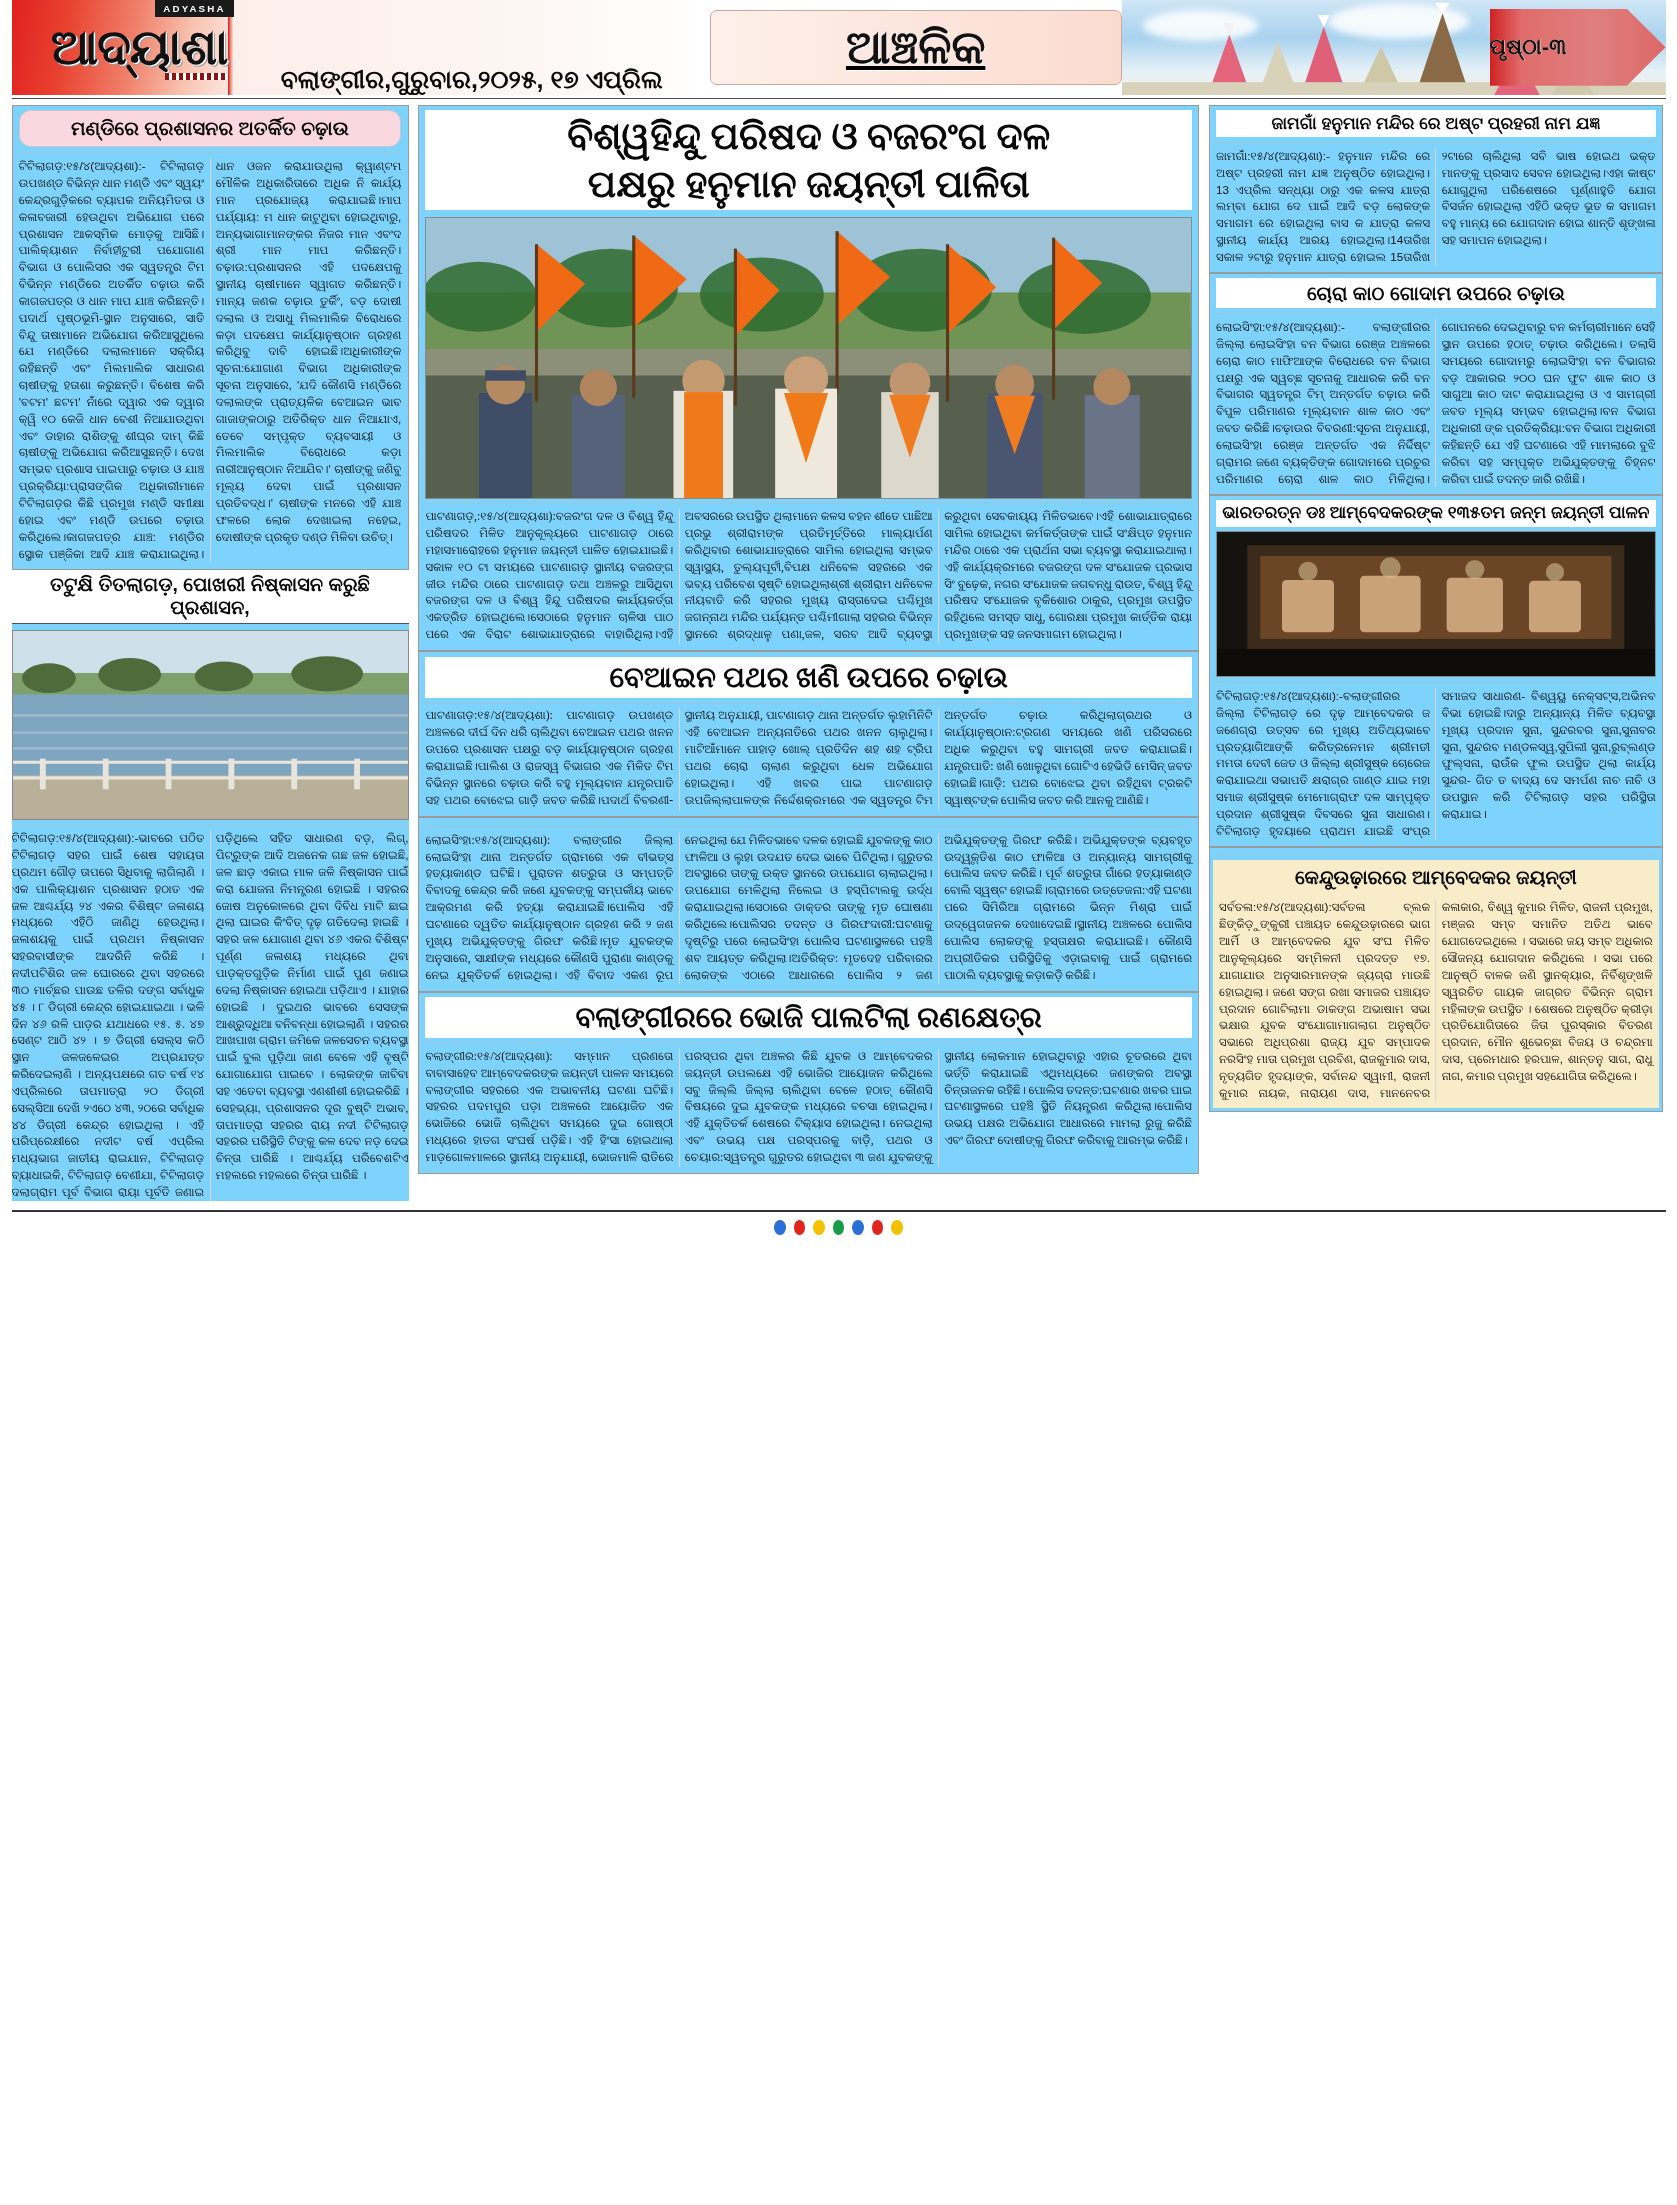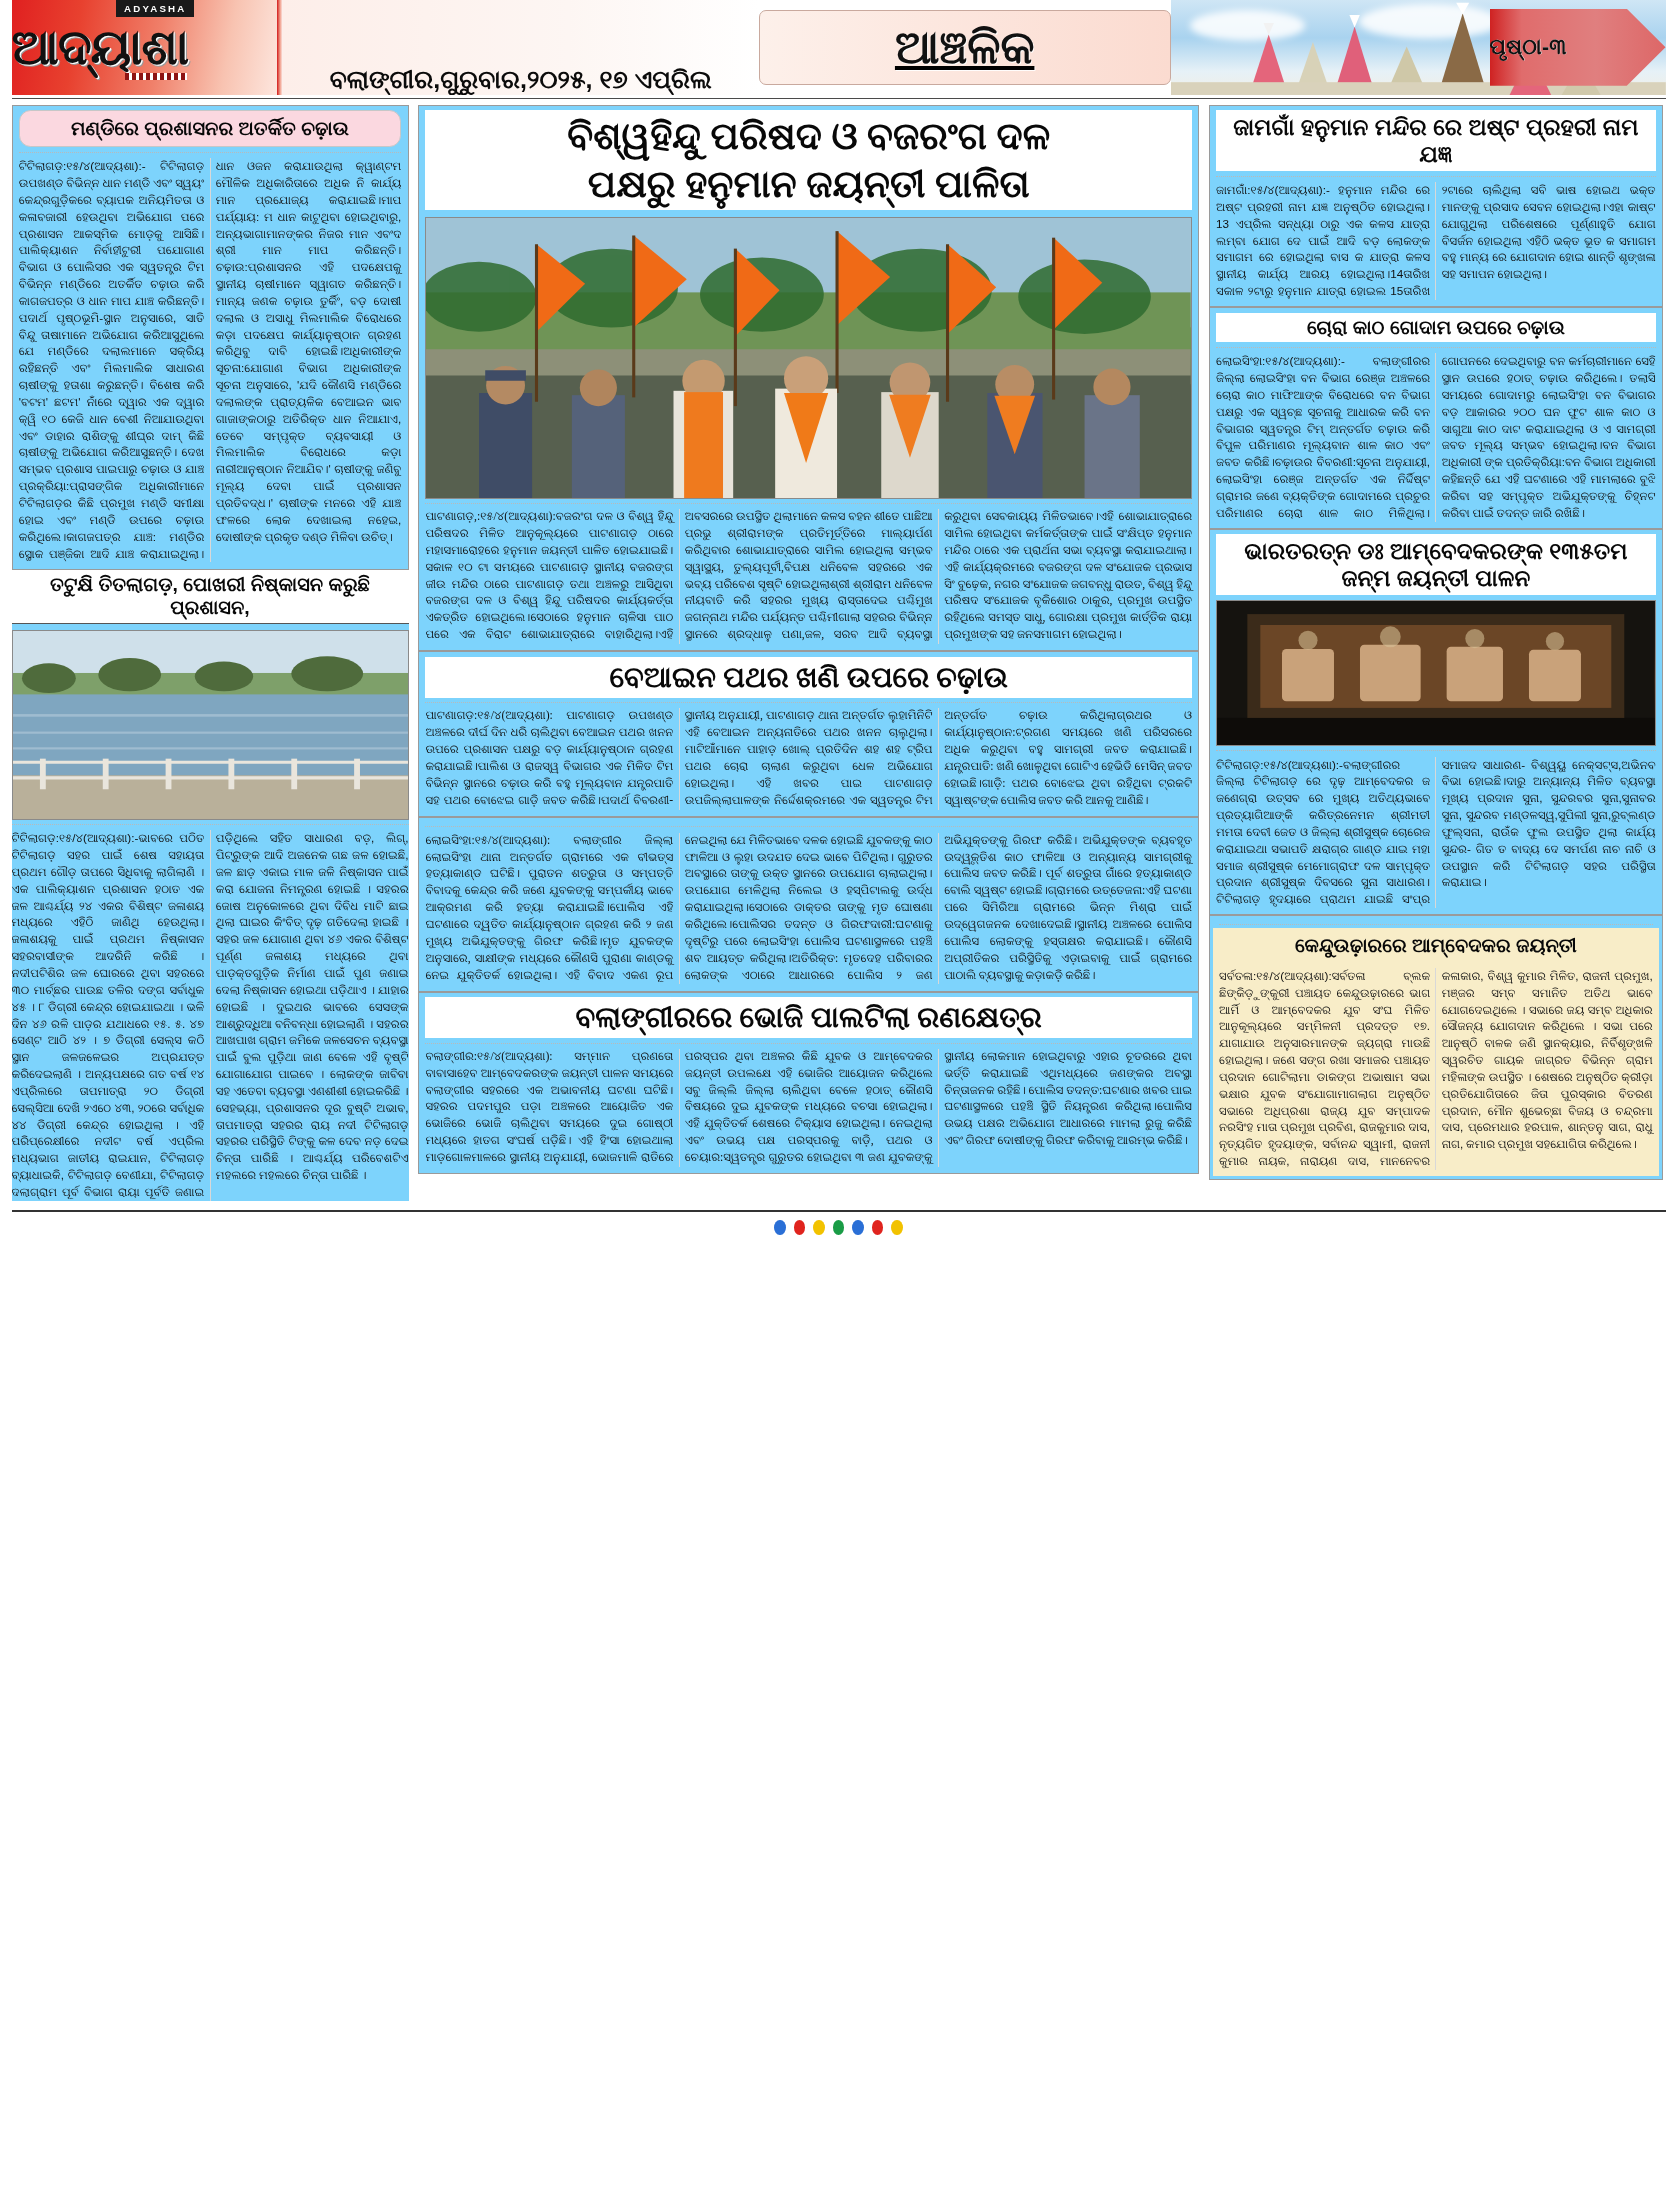--- a/index.html
+++ b/index.html
@@ -6,23 +6,23 @@
   body{
     width:1677px;
     font-family:"Liberation Sans","DejaVu Sans",sans-serif;
     color:#000;
     -webkit-font-smoothing:antialiased;
   }
   .page{width:1677px;min-height:2748px;position:relative;background:#fff;box-sizing:border-box;padding:0 11.5px 0 11.5px;}
 
   
   .masthead{height:95px;display:flex;align-items:stretch;position:relative;overflow:hidden;}
-  .mh-logo{width:265px;position:relative;
+  .mh-logo{width:216px;position:relative;
     background:linear-gradient(100deg,#e02020 0%,#e8412f 25%,#f0806a 55%,#f8c3b1 80%,#fde6de 100%);
-    display:flex;align-items:center;justify-content:flex-start;}
+    display:flex;align-items:center;justify-content:flex-end;}
   .mh-logo-inner{position:relative;text-align:center;}
   .mh-logo-text{
     font-size:49px;font-weight:bold;letter-spacing:-0.9px;color:#111;
     text-shadow:1.3px 1.3px 0 #fff, 2.2px 2.2px 0 #9a9a9a;
     line-height:1;
   }
   .mh-logo-badge{
     position:absolute;top:-23px;right:-6.2px;background:#1a1a1a;color:#fff;
     font-size:9.7px;letter-spacing:2.2px;padding:3.1px 8px;font-weight:bold;
   }
@@ -60,21 +60,21 @@
 
   .hl{
     font-weight:bold;text-align:center;line-height:1.18;color:#080808;
   }
   .hl.pink{background:#fbd8e0;border:0.9px solid #c7c7c7;border-radius:11.5px;padding:6.2px 4.4px;}
   .hl.blue{background:#cfe2f7;border:0.9px solid #9fb6cd;border-radius:9.7px;padding:7px 4.4px;}
   .hl.cream{background:#f8edc8;padding:6.2px 4.4px;}
   .hl.plain{background:#fff;padding:3.5px 2.6px;}
   .hl-xl{font-size:38px;}
   .hl-lg{font-size:29px;}
-  .hl-md{font-size:23px;}
+  .hl-md{font-size:17px;}
   .hl-sm{font-size:19.4px;}
 
   .bodytext{
     font-size:11.7px;line-height:1.44;text-align:justify;
     text-justify:inter-word;hyphens:auto;word-spacing:-0.4px;color:#101010;
   }
   .cols2{column-count:2;column-gap:11.5px;column-rule:0.4px solid #d8d8d8;}
   .cols3{column-count:3;column-gap:11.5px;column-rule:0.4px solid #d8d8d8;}
 
   

